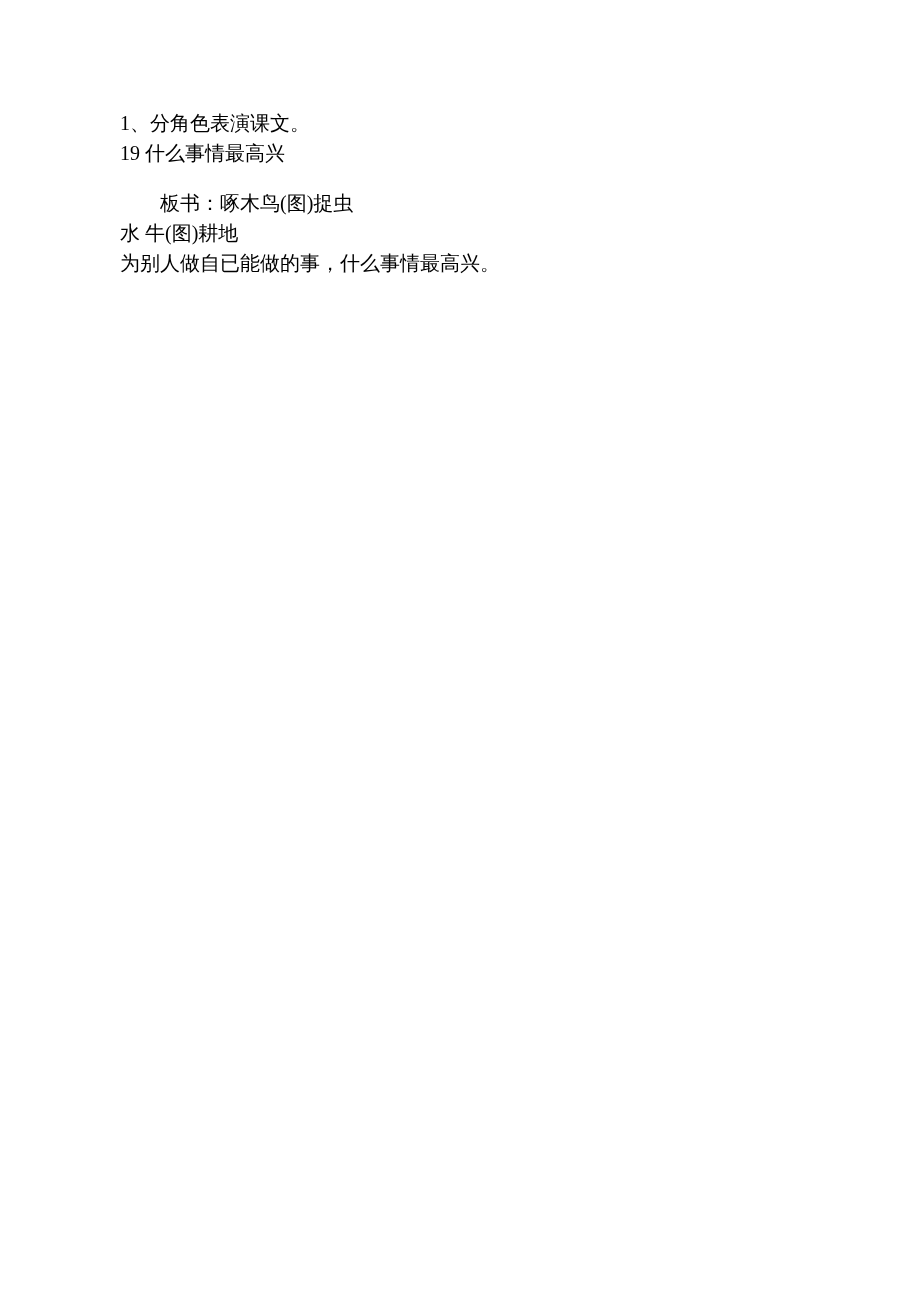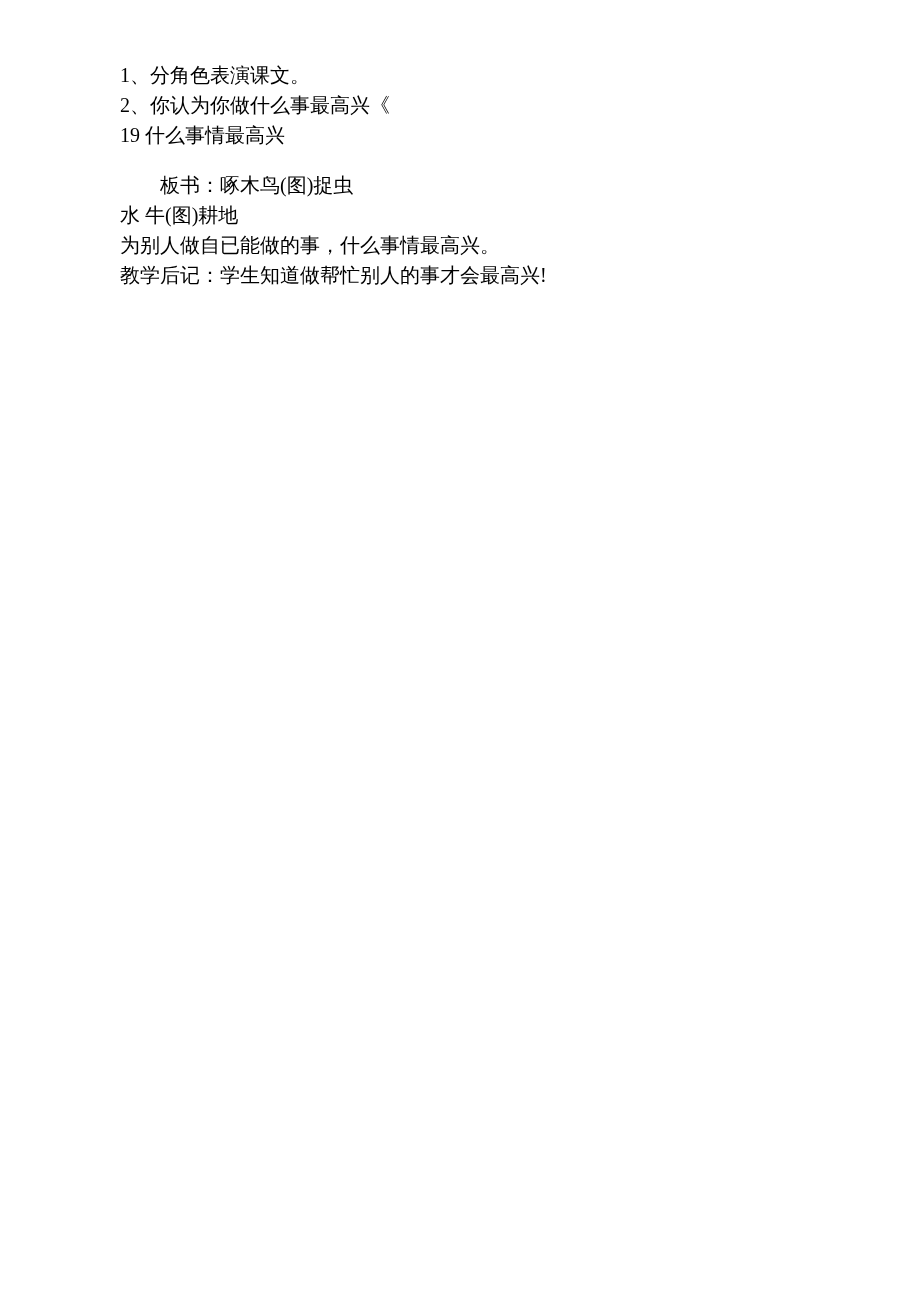--- a/index.html
+++ b/index.html
@@ -3,39 +3,37 @@
   <meta charset="utf-8">
   <style>
     * { margin: 0; padding: 0; box-sizing: border-box; }
     html, body {
       width: 920px;
       height: 1302px;
       background: #ffffff;
       font-family: "SimSun", "宋体", serif;
     }
     .page {
-      padding-top: 60px;
+      padding-top: 108px;
       padding-left: 120px;
       padding-right: 120px;
     }
     .line {
       font-size: 20px;
       line-height: 30px;
       color: #000000;
       white-space: pre;
     }
     .indent {
       padding-left: 40px;
       margin-top: 20px;
     }
   </style>
 </head>
 <body>
 
 <div class="page">
   <div class="line">1、分角色表演课文。</div>
-  <div class="line">2、你认为你做什么事最高兴《</div>
   <div class="line">19 什么事情最高兴</div>
   <div class="line indent">板书：啄木鸟(图)捉虫</div>
   <div class="line">水 牛(图)耕地</div>
   <div class="line">为别人做自已能做的事，什么事情最高兴。</div>
-  <div class="line">教学后记：学生知道做帮忙别人的事才会最高兴!</div>
 </div>
 
 </body></html>

